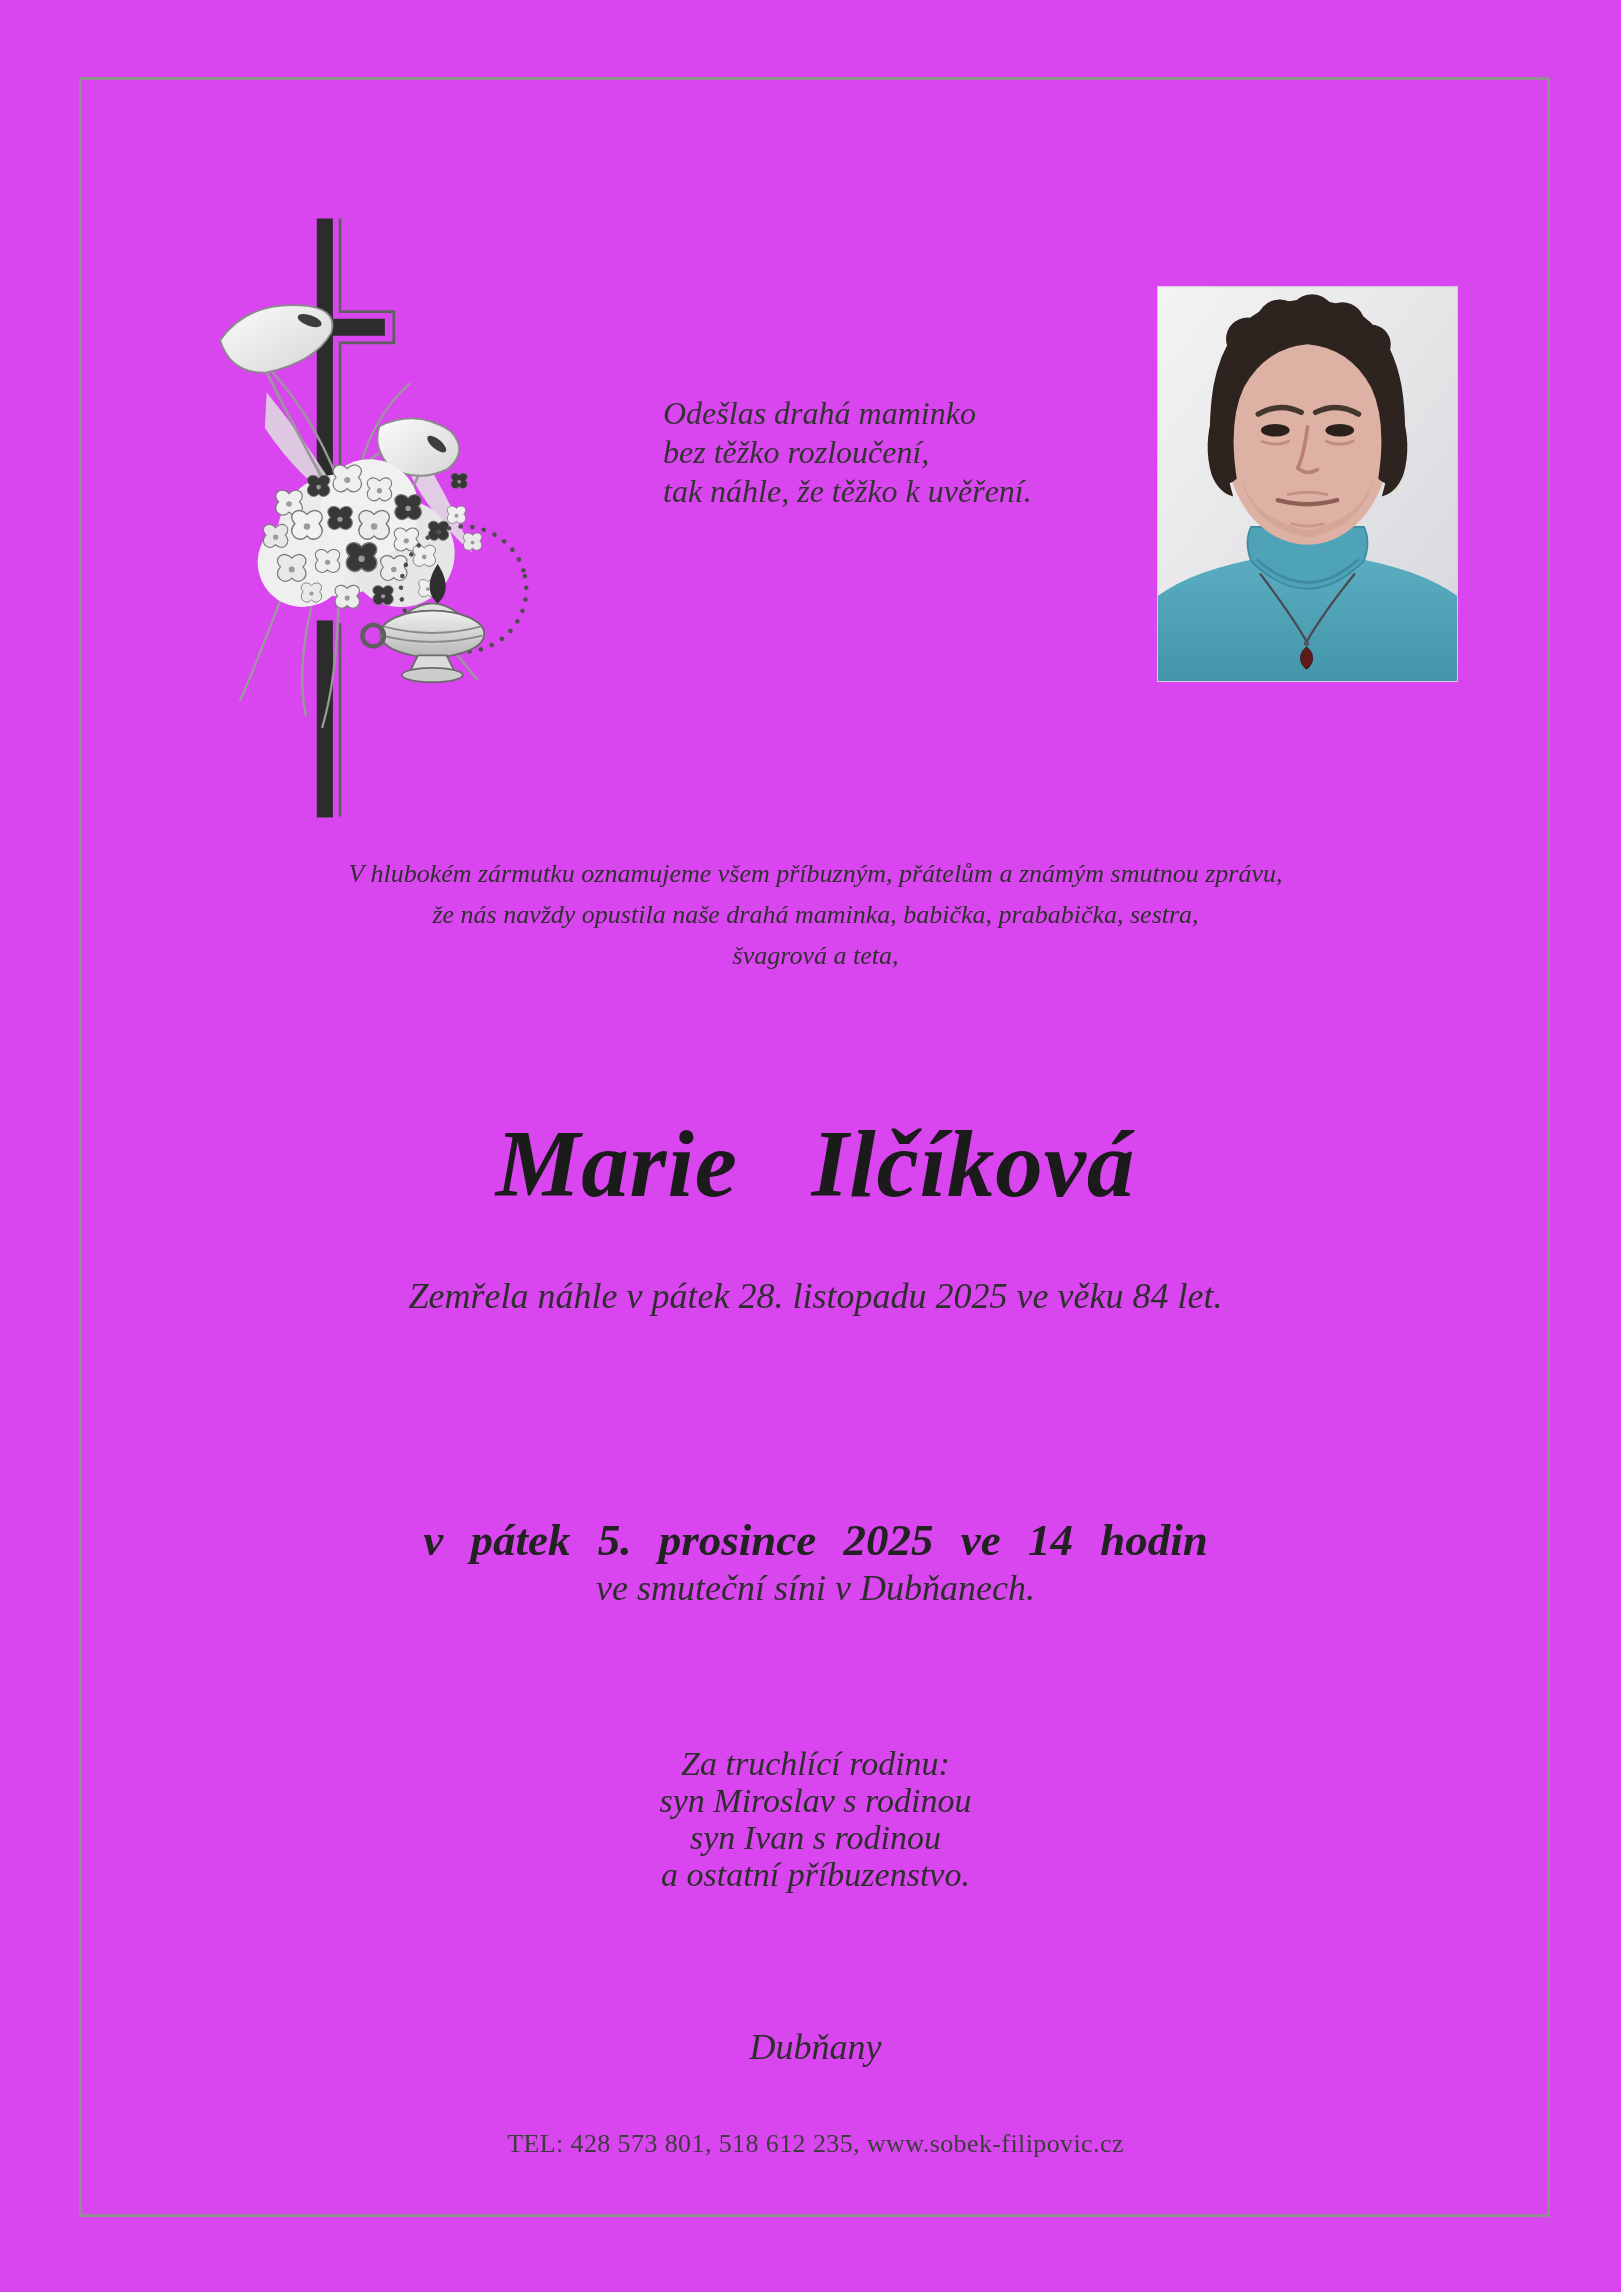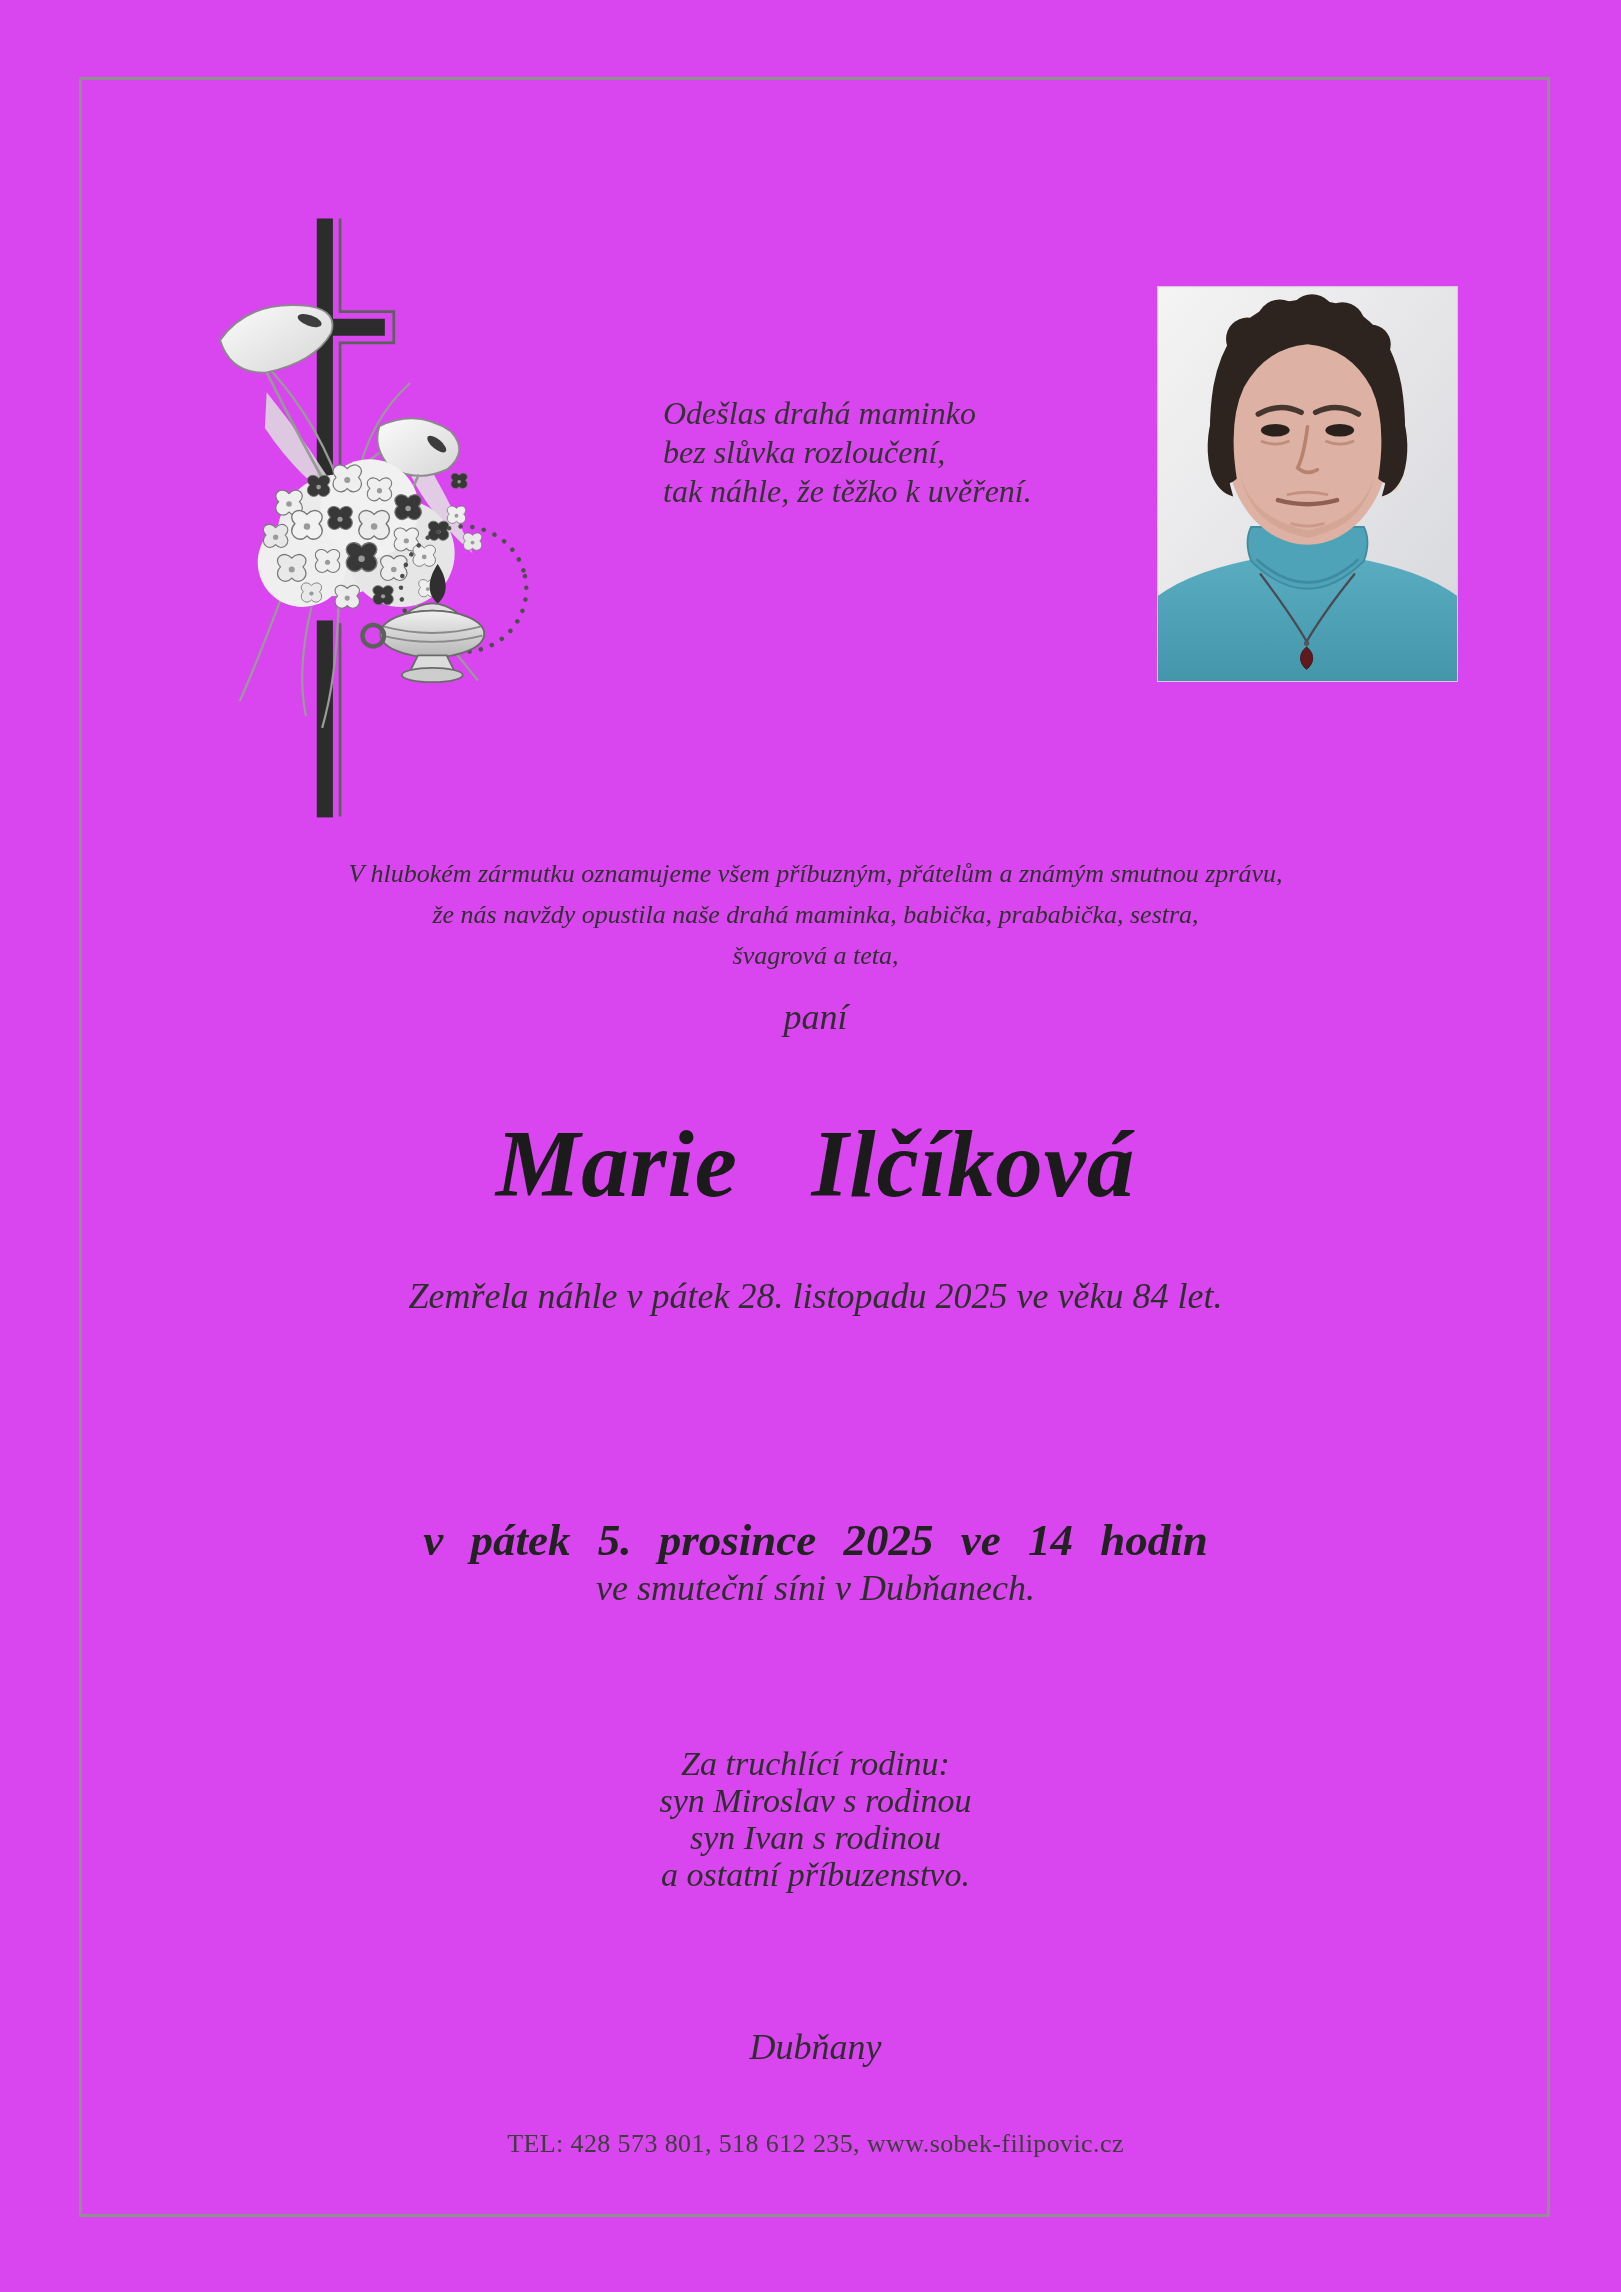--- a/index.html
+++ b/index.html
@@ -201,31 +201,30 @@
       <path d="M148,264 Q167,270 186,264" stroke="#c4907f" stroke-width="3" fill="none" opacity="0.7"></path>
 
       <path d="M114,320 Q150,368 166,396 Q186,362 220,320" fill="none" stroke="#4a4a55" stroke-width="2.5"></path>
       <circle cx="166" cy="398" r="3" fill="#55555f"></circle>
       <path d="M166,402 c9,7 9,18 0,25 c-9,-7 -9,-18 0,-25 Z" fill="#5f1b1b" stroke="#3c1018"></path>
     </svg>
   </div>
 
   <div class="verse">
     <div>Odešlas drahá maminko</div>
-    <div>bez slůvka rozloučení,</div>
+    <div>bez těžko rozloučení,</div>
     <div>tak náhle, že těžko k uvěření.</div>
   </div>
 
   <div class="centered announcement">
     <div>V hlubokém zármutku oznamujeme všem příbuzným, přátelům a známým smutnou zprávu,</div>
     <div>že nás navždy opustila naše drahá maminka, babička, prababička, sestra,</div>
     <div>švagrová a teta,</div>
   </div>
 
-  <div class="centered salutation">paní</div>
 
   <h1 class="centered name">Marie Ilčíková</h1>
 
   <div class="centered death-line">Zemřela náhle v pátek 28. listopadu 2025 ve věku 84 let.</div>
 
   <div class="centered farewell-datetime">v pátek 5. prosince 2025 ve 14 hodin</div>
   <div class="centered farewell-place">ve smuteční síni v Dubňanech.</div>
 
   <div class="centered family">
     <div>Za truchlící rodinu:</div>

